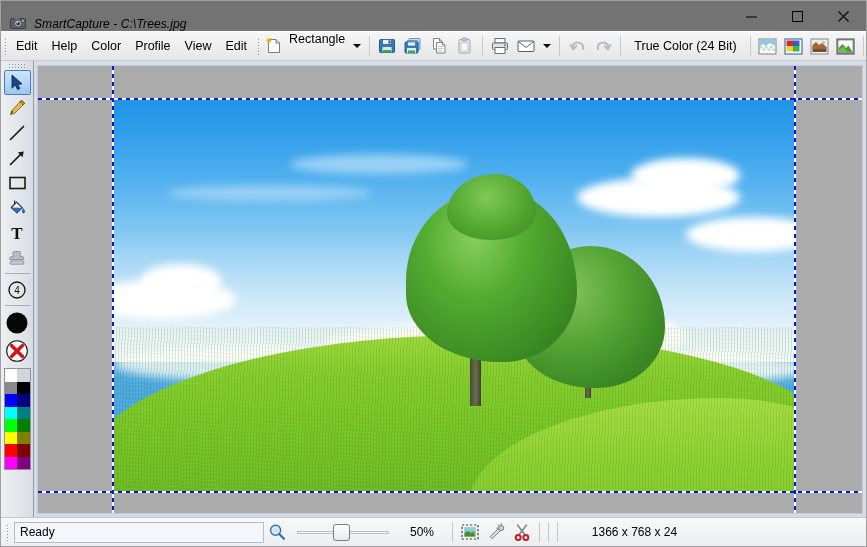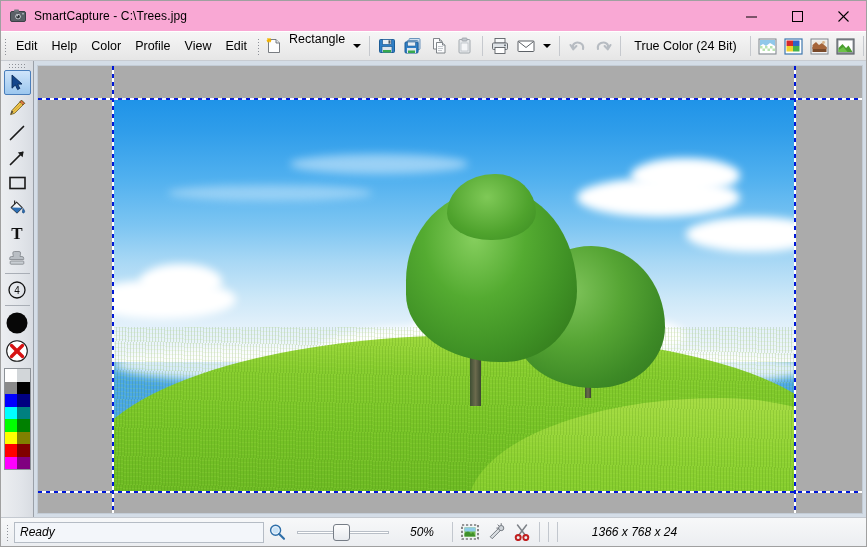--- a/index.html
+++ b/index.html
@@ -15,24 +15,25 @@
     width: 867px; height: 547px;
     position: relative;
     display: flex; flex-direction: column;
     background: #f0f0f0;
     border: 1px solid #a0a0a0;
   }
 
   
   .titlebar {
     height: 31px; flex: 0 0 31px;
-    background: #f9a8d4;
-    display: flex; align-items: center;
+    background: #737373;
+    display: flex; align-items: flex-end;
     position: relative;
     border-bottom: 1px solid #ffffff;
+    font-style: italic;
   }
   .title-icon {
     width: 16px; height: 16px;
     margin-left: 9px; margin-right: 8px;
     position: relative; flex: 0 0 16px;
   }
   .title-text {
     font-size: 12px; color: #000000;
     letter-spacing: .1px;
     white-space: nowrap;
@@ -201,21 +202,21 @@
     left: 0; right: 0; height: 2px;
     background-image: repeating-linear-gradient(to right,#0018d8 0 4px, #ffffff 4px 8px);
   }
 
   
   .statusbar {
     height: 29px; flex: 0 0 29px;
     background: linear-gradient(to bottom,#f7f8f9,#eceef1);
     border-top: 1px solid #c4c9d0;
     display: flex; align-items: center;
-    font-size: 12px; color: #000; font-style: italic;
+    font-size: 12px; color: #000;
   }
   .sb-grip {
     width: 4px; height: 17px; margin: 0 4px 0 5px; flex: 0 0 4px;
     background-image: radial-gradient(circle, #8d9097 0.8px, transparent 1px);
     background-size: 3px 3px;
   }
   .sb-field {
     height: 21px; flex: 0 0 250px;
     background: #f3f6fa; border: 1px solid #b5bcc5;
     display: flex; align-items: center; padding: 0 5px;

